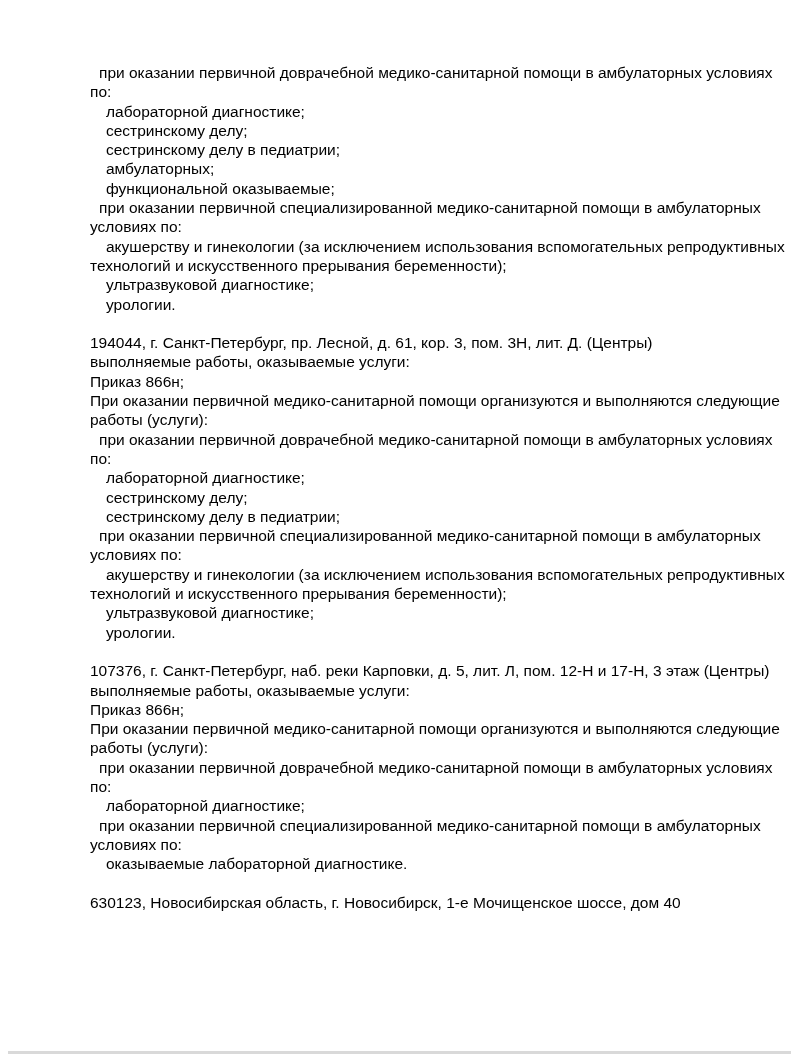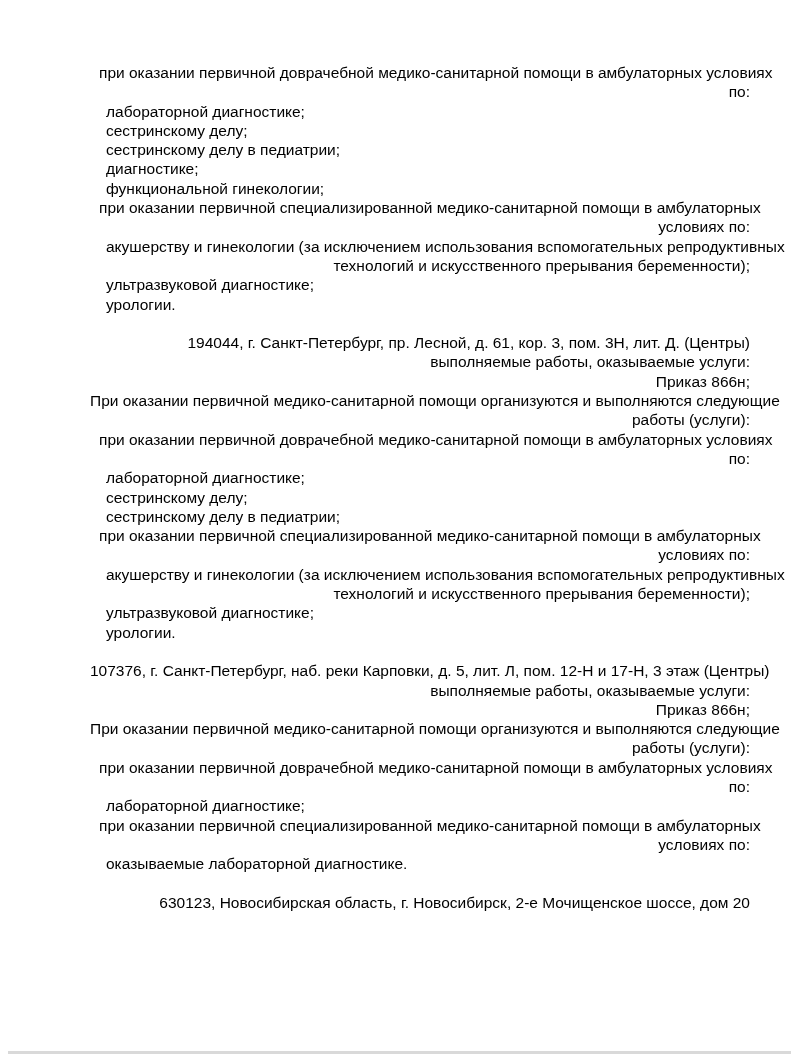--- a/index.html
+++ b/index.html
@@ -22,21 +22,21 @@
     left: 90px;
     width: 660px;
   }
   .text-line {
     font-size: 15.5px;
     line-height: 19.3px;
     white-space: nowrap;
     min-height: 19.3px;
     color: #000000;
   }
-  .indent-0 { padding-left: 0; text-align: right; }
+  .indent-0 { padding-left: 0; }
   .indent-1 { padding-left: 9px; }
   .indent-2 { padding-left: 16px; }
   .bottom-divider {
     position: absolute;
     left: 8px;
     right: 0;
     bottom: 1px;
     height: 3px;
     background: #d9d9d9;
   }
@@ -44,22 +44,22 @@
 </head>
 <body>
 
 <div class="page" style="background: rgb(255, 255, 255); color: rgb(0, 0, 0);">
   <div class="doc-body" id="doc-body">
       <div class="text-line indent-1">при оказании первичной доврачебной медико-санитарной помощи в амбулаторных условиях</div>
       <div class="text-line indent-0">по:</div>
       <div class="text-line indent-2">лабораторной диагностике;</div>
       <div class="text-line indent-2">сестринскому делу;</div>
       <div class="text-line indent-2">сестринскому делу в педиатрии;</div>
-      <div class="text-line indent-2">диагностике;</div>
-      <div class="text-line indent-2">функциональной гинекологии;</div>
+      <div class="text-line indent-2">амбулаторных;</div>
+      <div class="text-line indent-2">функциональной оказываемые;</div>
       <div class="text-line indent-1">при оказании первичной специализированной медико-санитарной помощи в амбулаторных</div>
       <div class="text-line indent-0">условиях по:</div>
       <div class="text-line indent-2">акушерству и гинекологии (за исключением использования вспомогательных репродуктивных</div>
       <div class="text-line indent-0">технологий и искусственного прерывания беременности);</div>
       <div class="text-line indent-2">ультразвуковой диагностике;</div>
       <div class="text-line indent-2">урологии.</div>
       <div class="text-line indent-0">&nbsp;</div>
       <div class="text-line indent-0">194044, г. Санкт-Петербург, пр. Лесной, д. 61, кор. 3, пом. 3Н, лит. Д. (Центры)</div>
       <div class="text-line indent-0">выполняемые работы, оказываемые услуги:</div>
       <div class="text-line indent-0">Приказ 866н;</div>
@@ -82,16 +82,16 @@
       <div class="text-line indent-0">Приказ 866н;</div>
       <div class="text-line indent-0">При оказании первичной медико-санитарной помощи организуются и выполняются следующие</div>
       <div class="text-line indent-0">работы (услуги):</div>
       <div class="text-line indent-1">при оказании первичной доврачебной медико-санитарной помощи в амбулаторных условиях</div>
       <div class="text-line indent-0">по:</div>
       <div class="text-line indent-2">лабораторной диагностике;</div>
       <div class="text-line indent-1">при оказании первичной специализированной медико-санитарной помощи в амбулаторных</div>
       <div class="text-line indent-0">условиях по:</div>
       <div class="text-line indent-2">оказываемые лабораторной диагностике.</div>
       <div class="text-line indent-0">&nbsp;</div>
-      <div class="text-line indent-0">630123, Новосибирская область, г. Новосибирск, 2-е Мочищенское шоссе, дом 20</div>
+      <div class="text-line indent-0">630123, Новосибирская область, г. Новосибирск, 1-е Мочищенское шоссе, дом 40</div>
     </div>
   <div class="bottom-divider" style="background: rgb(217, 217, 217);"></div>
 </div>
 
 </body></html>

